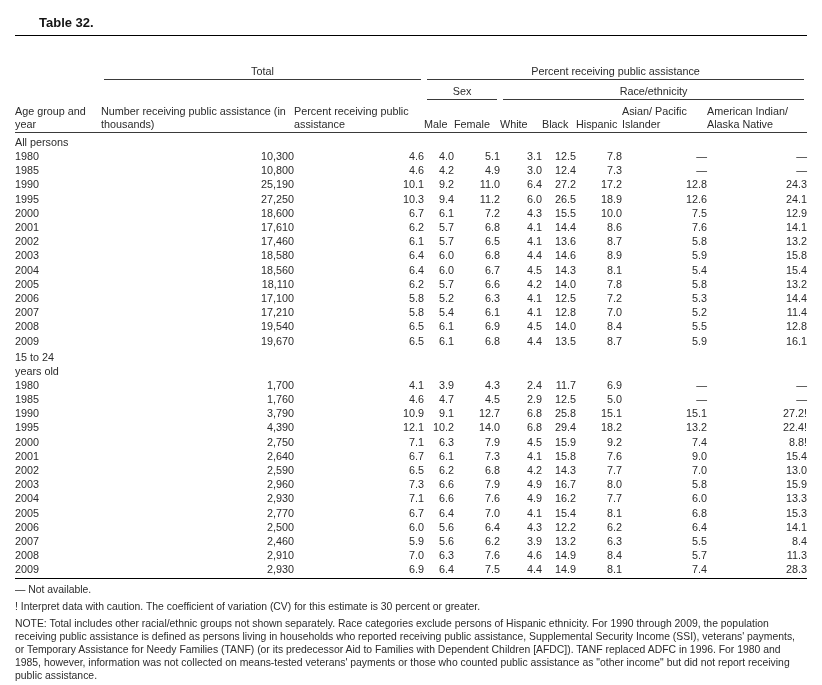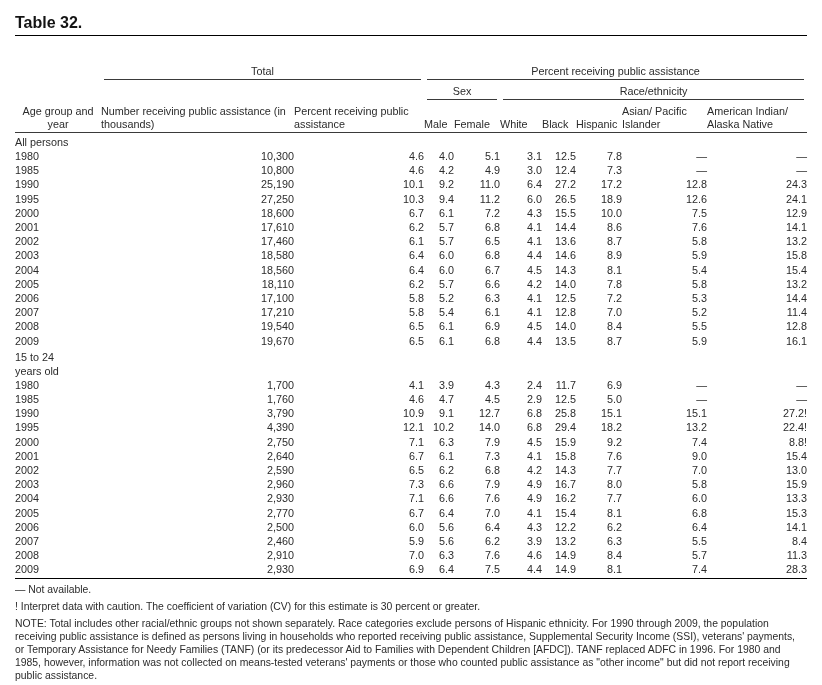--- a/index.html
+++ b/index.html
@@ -15,23 +15,24 @@
   .page {
     box-sizing: border-box;
     width: 822px;
     height: 685px;
     padding: 15px 15px 0 15px;
   }
   
   .title-block {
     display: flex;
     font-weight: bold;
-    font-size: 16px;
+    font-size: 13px;
     line-height: 16px;
     color: #141414;
+    margin-left: 24px;
   }
   .title-number { width: 85px; flex-shrink: 0; }
   .title-caption { flex: 1; padding-right: 2px; }
   .title-rule {
     border-top: 1.5px solid #000;
     margin-top: 4px;
   }
   
   table {
     border-collapse: collapse;
@@ -53,21 +54,21 @@
   }
   .col-row th {
     border-bottom: 1px solid #3a3a3a;
     height: 30px;
     padding-bottom: 2px;
     text-align: left;
     white-space: pre-line;
     line-height: 12.5px;
     vertical-align: bottom;
   }
-  .col-row th.left { text-align: center; }
+  .col-row th.left { text-align: left; }
   tbody td {
     height: 14.2px;
     line-height: 14.2px;
     white-space: nowrap;
   }
   td.year-cell { text-align: left; }
   td.num-cell { text-align: right; }
   tr.section-row td { font-weight: normal; }
   tr.section-row td div {
     white-space: pre-line;

